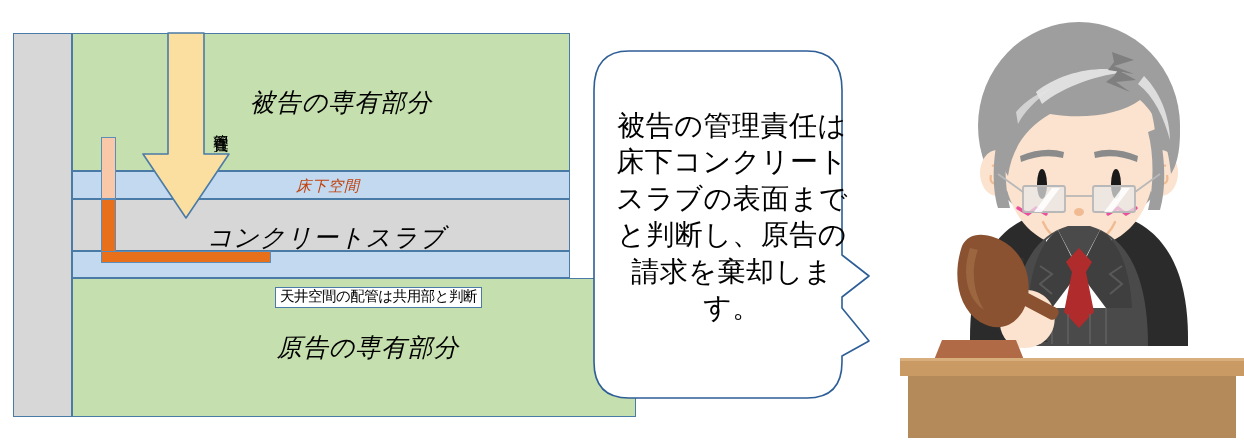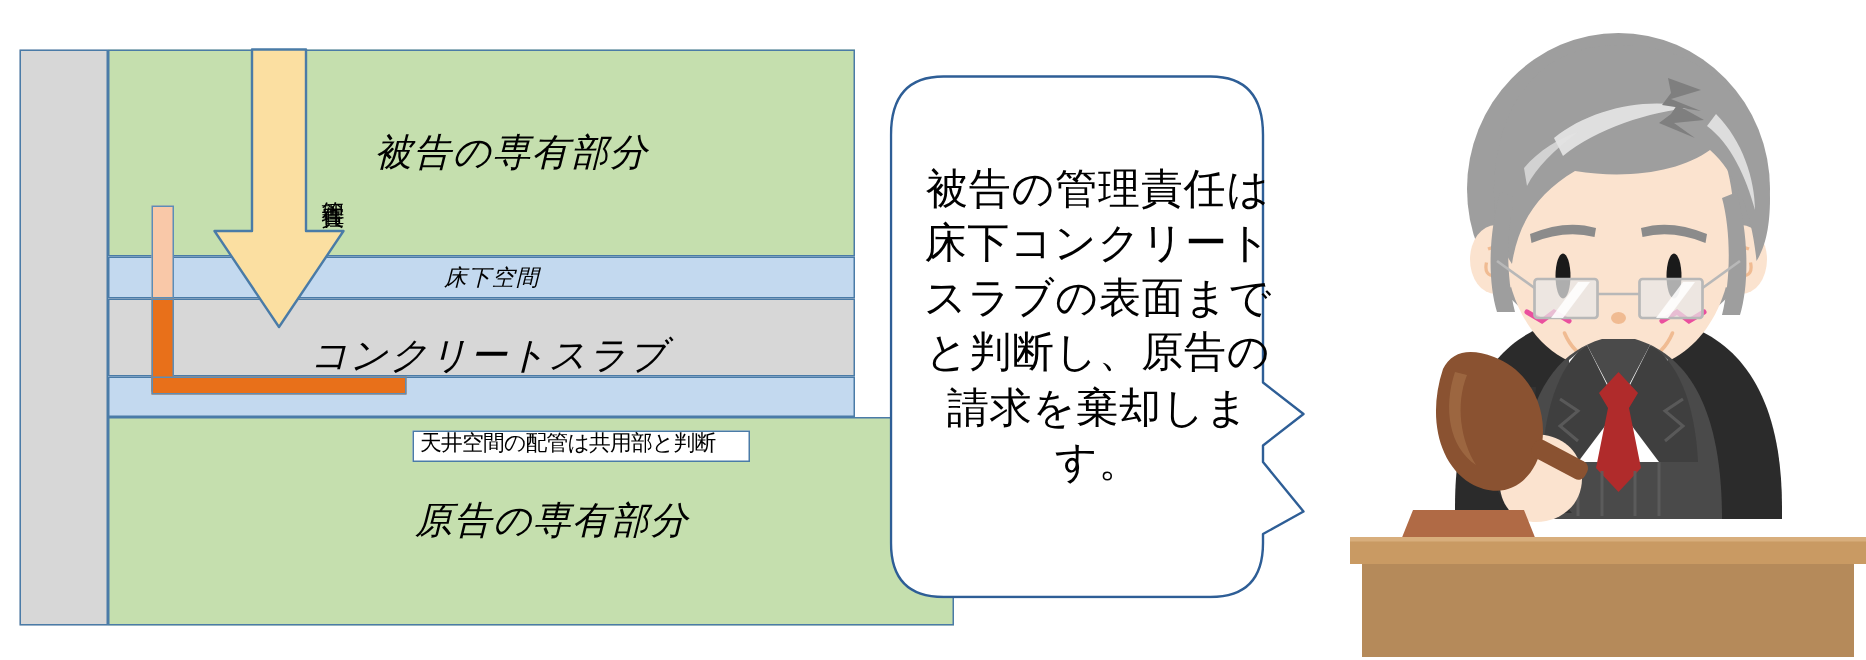--- a/index.html
+++ b/index.html
@@ -14,41 +14,41 @@
   .layer{position:absolute;box-sizing:border-box;border:1.5px solid #4a7ba7;
          display:flex;align-items:center;justify-content:center;font-style:italic;}
   .lay-green{background:#c5dfae;}
   .lay-blue{background:#c3d9ef;}
   .lay-gray{background:#d7d7d7;}
 
   .wall{position:absolute;left:0;top:0;width:59px;height:384px;
         box-sizing:border-box;border:1.5px solid #4a7ba7;background:#d7d7d7;}
 
   .lbl-big{font-size:25px;color:#000;letter-spacing:1px;line-height:1;}
-  .lbl-mid{font-size:15px;color:#000000;letter-spacing:1px;line-height:1;}
+  .lbl-mid{font-size:15px;color:#c2410c;letter-spacing:1px;line-height:1;}
 
   
   .pipe{position:absolute;box-sizing:border-box;border:1.5px solid #5b8db8;}
   #pipe-vert-top{background:#f9c8a8;}
   #pipe-vert-bot{background:#e8701a;}
   #pipe-horz{background:#e8701a;}
 
   
   #arrow-wrap{position:absolute;left:129px;top:-1px;width:88px;height:196px;}
   #arrow-wrap svg{display:block;}
   #arrow-label{position:absolute;left:0;top:18px;width:88px;
       writing-mode:vertical-rl;text-orientation:upright;
       font-size:15px;line-height:1.18;letter-spacing:1px;color:#000;
       display:flex;justify-content:flex-start;align-items:center;
       flex-direction:column;height:150px;}
 
   
   #pipe-note{position:absolute;left:262px;top:254px;
       box-sizing:border-box;background:#ffffff;border:1.2px solid #4a7ba7;
-      padding:1px 22px 2px 4px;font-size:14.5px;line-height:1.1;color:#000;
+      padding:1px 4px 2px 4px;font-size:14.5px;line-height:1.1;color:#000;
       letter-spacing:-0.5px;white-space:nowrap;}
 
   
   #bubble{position:absolute;left:593px;top:50px;width:277px;height:315px;}
   #bubble svg{display:block;}
   #bubble-text{position:absolute;left:20px;top:58px;width:238px;
      font-size:28px;line-height:1.30;color:#000;text-align:center;
      letter-spacing:0.5px;}
 
   

